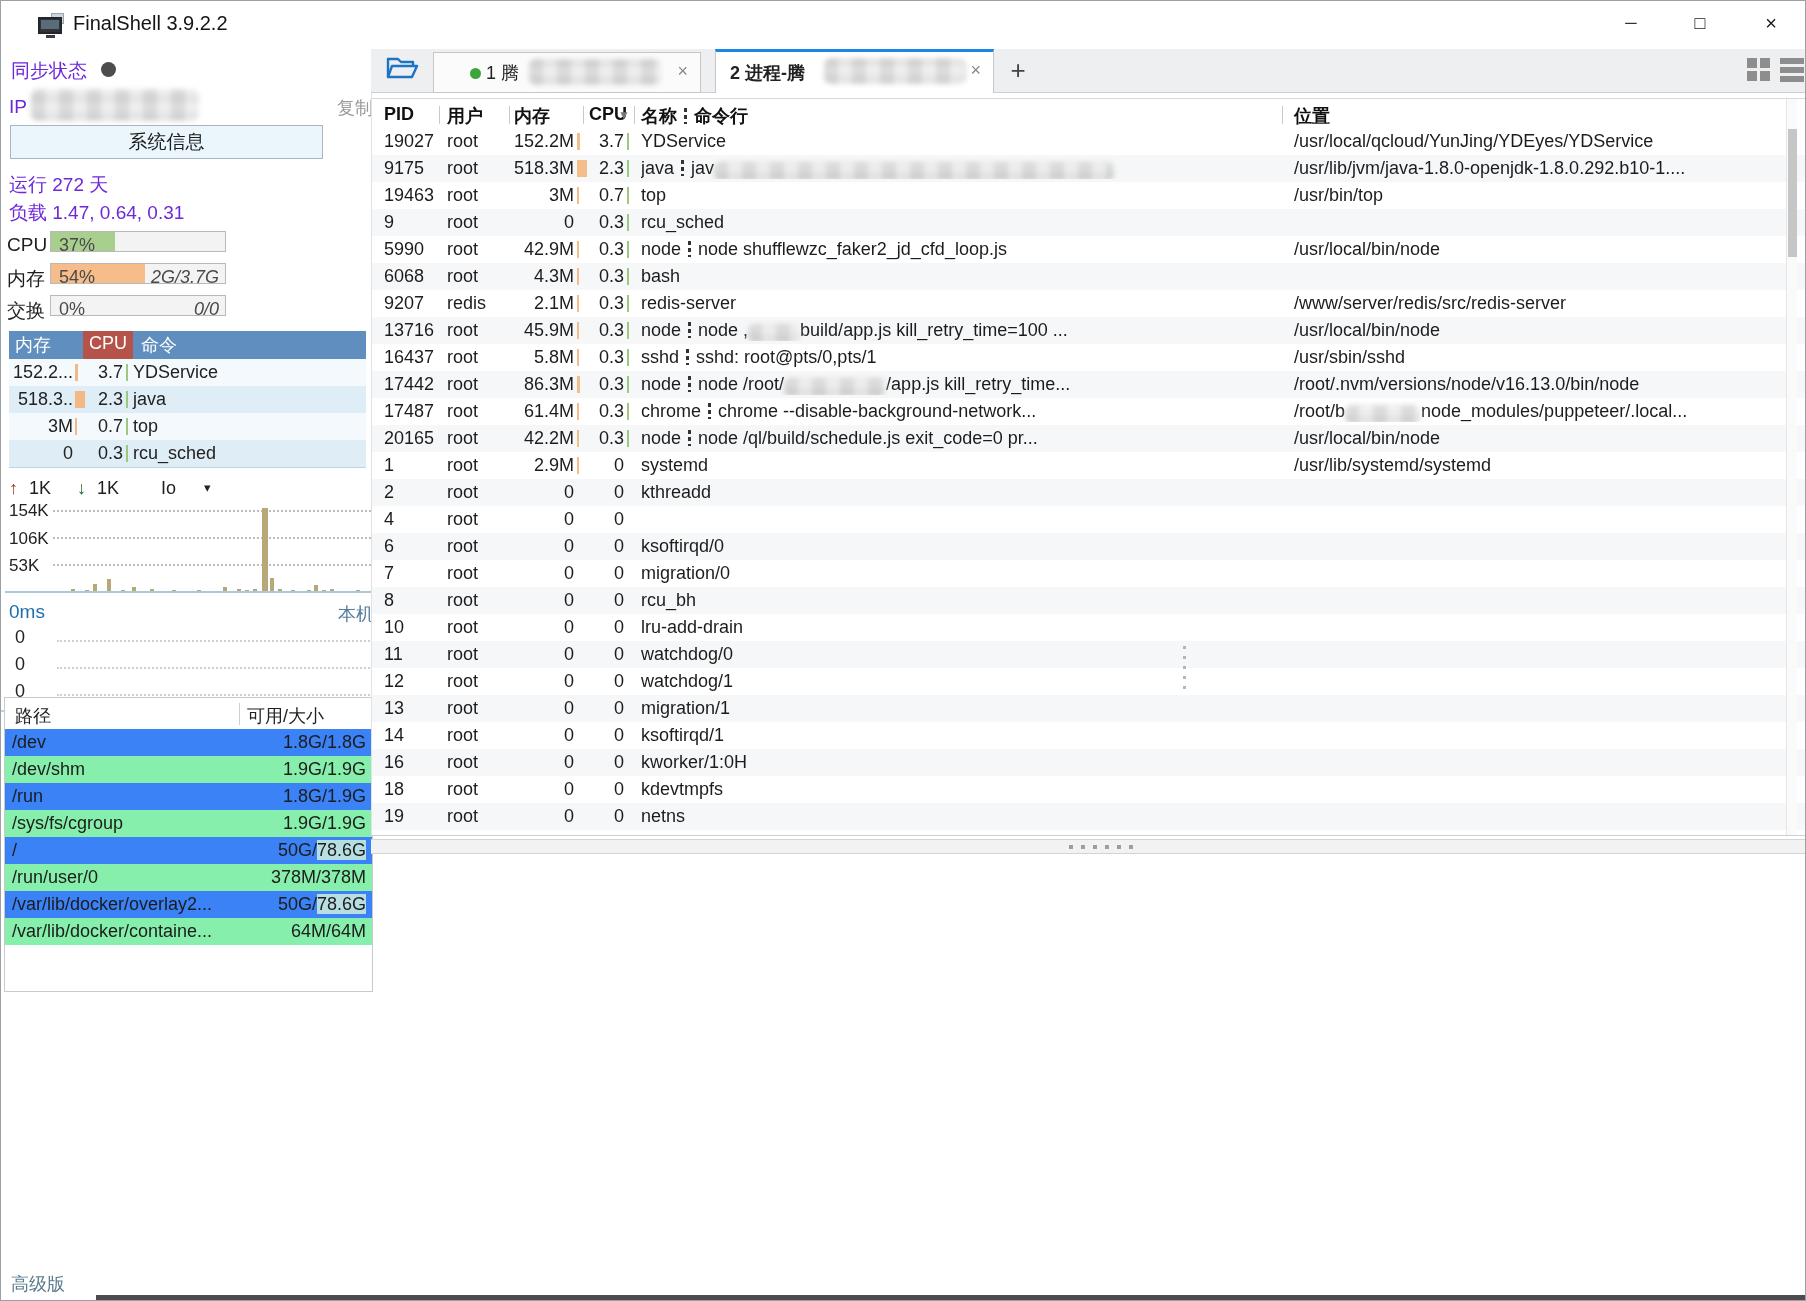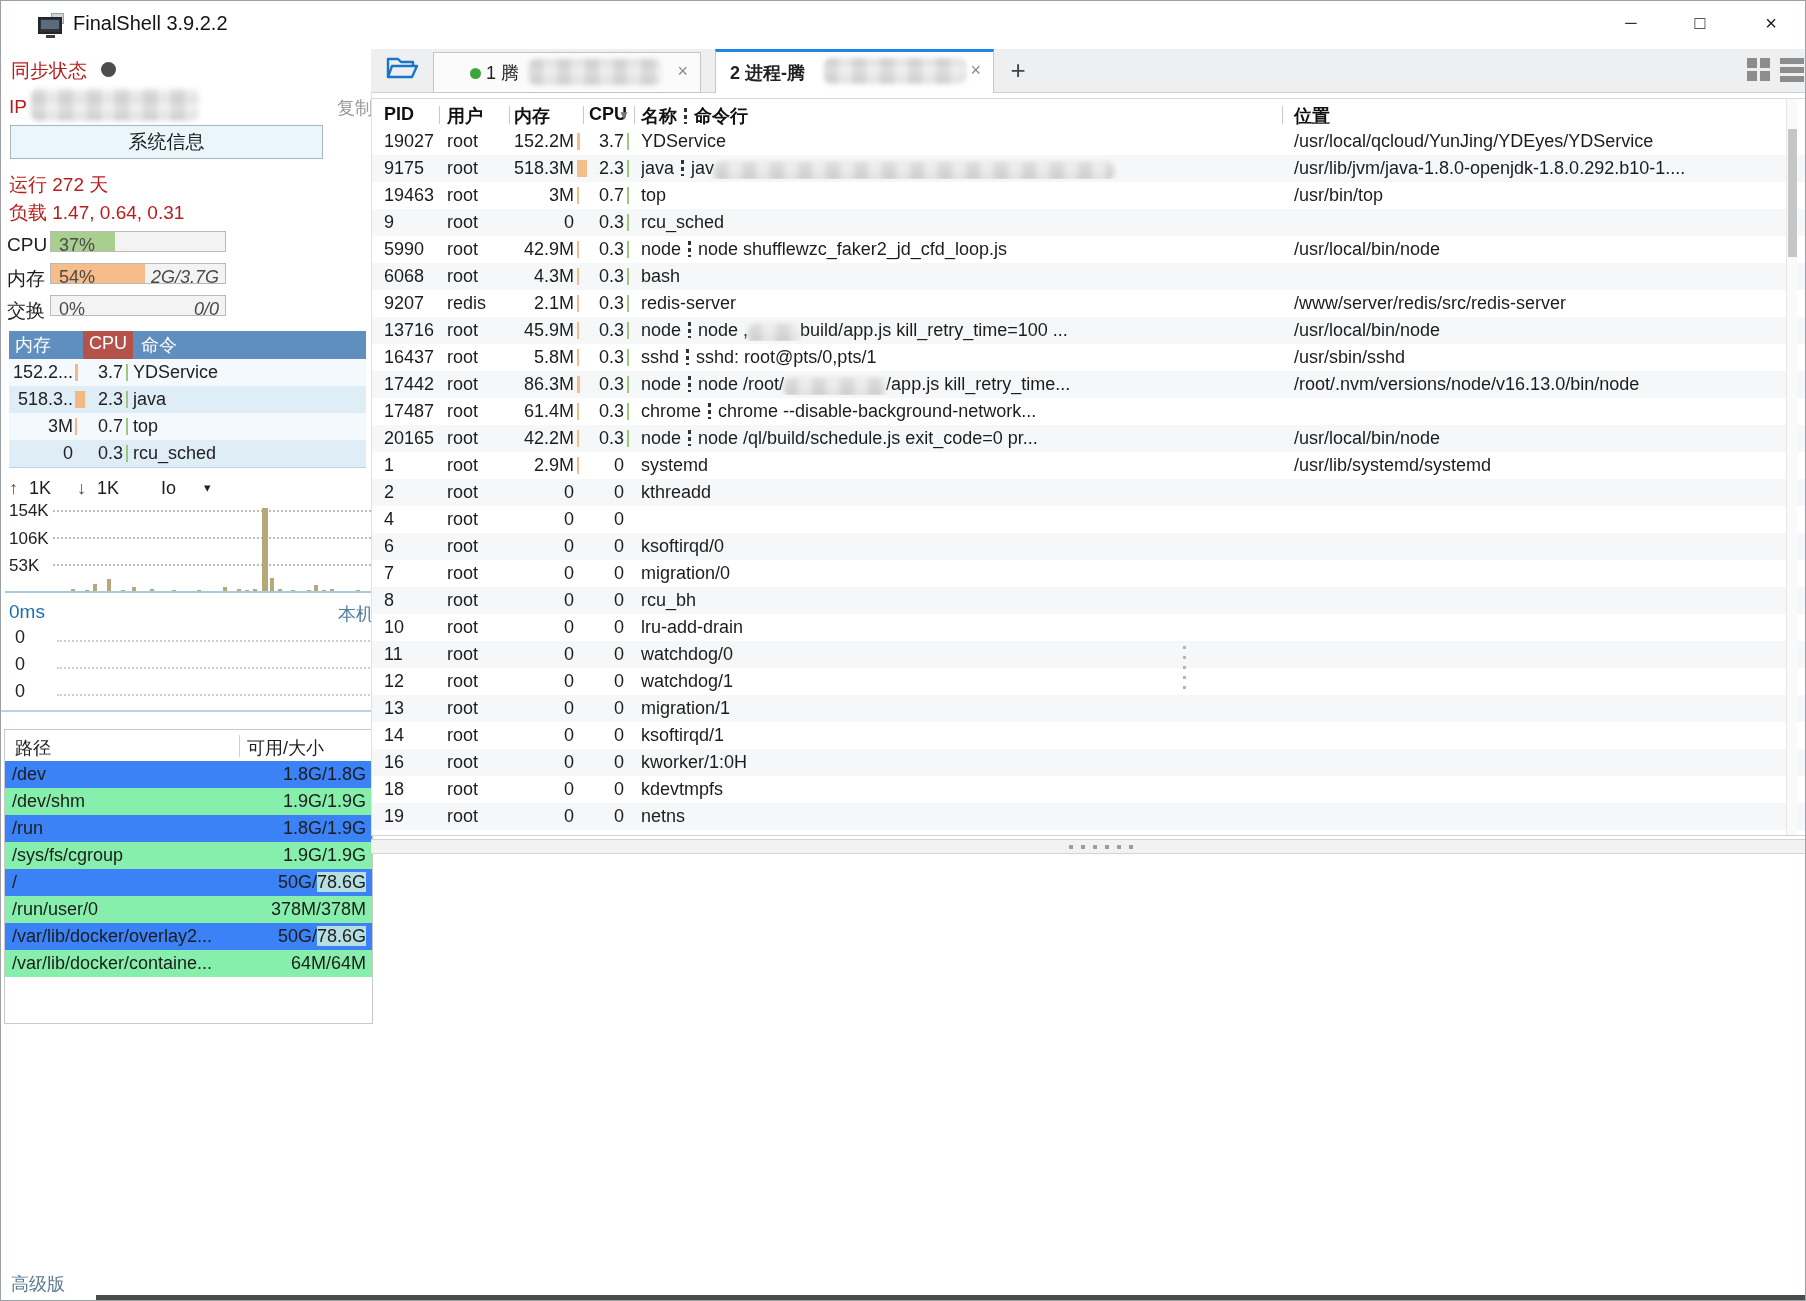--- a/index.html
+++ b/index.html
@@ -9,21 +9,21 @@
   #titlebar{position:absolute;left:0;top:0;width:1806px;height:48px;background:#fff;}
   #app-icon{position:absolute;left:37px;top:11px;width:32px;height:28px;}
   #app-icon .mon-back{position:absolute;left:13px;top:1px;width:13px;height:11px;background:#cfd6db;border:1px solid #9aa3ab;}
   #app-icon .mon-front{position:absolute;left:0;top:5px;width:24px;height:17px;background:#2f3338;border:2px solid #23262a;}
   #app-icon .mon-screen{position:absolute;left:3px;top:8px;width:18px;height:9px;background:#5a6b7a;}
   #app-icon .mon-stand{position:absolute;left:8px;top:23px;width:9px;height:3px;background:#3a3f44;}
   #window-title{position:absolute;left:72px;top:11px;font-size:20px;color:#141414;}
   .wc{position:absolute;top:0;height:44px;width:56px;text-align:center;line-height:44px;font-size:16px;color:#1a1a1a;}
   #btn-min{left:1602px;} #btn-max{left:1671px;font-size:18px;} #btn-close{left:1742px;font-size:20px;}
   
-  .sb-label{position:absolute;font-size:19px;color:#b91c1c;white-space:nowrap;}
+  .sb-label{position:absolute;font-size:19px;color:#6d28d9;white-space:nowrap;}
   #sync-dot{position:absolute;left:100px;top:61px;width:15px;height:15px;border-radius:50%;background:#4d4d4d;}
   .blur{display:inline-block;vertical-align:middle;border-radius:7px;
     background:repeating-linear-gradient(90deg,rgba(186,186,186,.45) 0 14px,rgba(228,228,228,.45) 14px 28px),
                repeating-linear-gradient(0deg,rgba(204,204,204,.5) 0 9px,rgba(240,240,240,.5) 9px 18px);
     filter:blur(2.5px);}
   #ip-blur{position:absolute;left:30px;top:88px;width:168px;height:32px;}
   #copy-label{position:absolute;left:336px;top:95px;font-size:18px;color:#9a9a9a;}
   #sysinfo-btn{position:absolute;left:9px;top:124px;width:313px;height:34px;background:#eaf6fc;border:1px solid #a8b6bd;
     font-size:19px;color:#1c1c1c;text-align:center;line-height:32px;}
   
@@ -61,21 +61,21 @@
   #net-axis{position:absolute;left:4px;top:590px;width:374px;height:2px;background:#aac9da;}
   
   #ping-ms{position:absolute;left:8px;top:600px;font-size:19px;color:#1b6fb0;}
   #ping-host{position:absolute;left:337px;top:601px;font-size:18px;color:#557d9e;}
   #ping-rows{position:absolute;left:0;top:624px;width:378px;}
   .pingrow{position:relative;height:27px;}
   .pzero{position:absolute;left:14px;top:2px;font-size:18px;color:#222;}
   .pdots{position:absolute;left:56px;top:15px;width:320px;border-top:2px dotted #cfcfcf;}
   #ping-sep{position:absolute;left:0;top:709px;width:378px;height:2px;background:#b9d4e2;}
   
-  #disk{position:absolute;left:3px;top:728px;width:369px;height:295px;border:1px solid #c9c9c9;background:#fff;}
+  #disk{position:absolute;left:3px;top:696px;width:369px;height:295px;border:1px solid #c9c9c9;background:#fff;}
   #disk-head{position:relative;height:31px;font-size:18px;color:#222;}
   #disk-head .dh-path{position:absolute;left:10px;top:6px;}
   #disk-head .dh-size{position:absolute;left:242px;top:6px;}
   #disk-head .dh-sep{position:absolute;left:234px;top:5px;width:1px;height:22px;background:#cfcfcf;}
   .drow{position:relative;height:27px;font-size:18px;color:#1c1c1c;background:#3b82f6;}
   .drow.alt{background:#86efac;}
   .dpath{position:absolute;left:7px;top:3px;white-space:nowrap;}
   .dval{position:absolute;right:6px;top:3px;white-space:nowrap;}
   .dhl{background:#b7dee1;}
   #edition{position:absolute;left:10px;top:1271px;font-size:18px;color:#5a7b8e;}
@@ -479,20 +479,21 @@
           <span class="c-loc"><span>/root/.nvm/versions/node/v16.13.0/bin/node</span></span>
         </div>
         <div class="prow">
           <span class="c-pid">17487</span>
           <span class="c-user">root</span>
           <span class="c-mem">61.4M</span>
           <span class="c-membar" style="width: 2px;"></span>
           <span class="c-cpu">0.3</span>
           <span class="c-cpubar"></span>
           <span class="c-name"><span>chrome</span><span class="pipe"></span><span>chrome  --disable-background-network...</span></span>
+          <span class="c-loc"><span>/root/b</span><span class="blur row-blur" style="width: 76px;"></span><span>node_modules/puppeteer/.local...</span></span>
         </div>
         <div class="prow alt">
           <span class="c-pid">20165</span>
           <span class="c-user">root</span>
           <span class="c-mem">42.2M</span>
           <span class="c-membar" style="width: 2px;"></span>
           <span class="c-cpu">0.3</span>
           <span class="c-cpubar"></span>
           <span class="c-name"><span>node</span><span class="pipe"></span><span>node /ql/build/schedule.js exit_code=0 pr...</span></span>
           <span class="c-loc"><span>/usr/local/bin/node</span></span>

